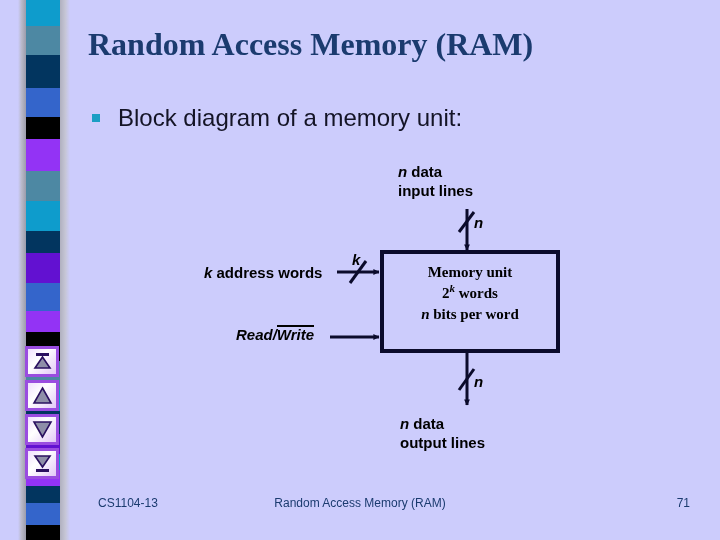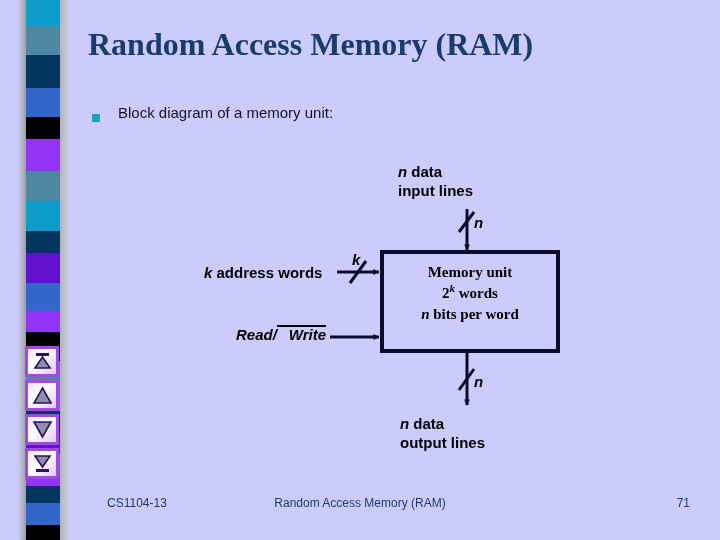--- a/index.html
+++ b/index.html
@@ -84,21 +84,21 @@
   }
   .bullet-mark {
     width: 8px;
     height: 8px;
     background: #1b9ec4;
     margin-top: 10px;
     margin-right: 18px;
     flex: 0 0 auto;
   }
   .bullet-text {
-    font-size: 15px;
+    font-size: 24px;
     color: #141426;
     font-family: "Liberation Sans", sans-serif;
     white-space: nowrap;
   }
 
   
   .diagram {
     position: absolute;
     left: 0; top: 0;
     width: 720px; height: 540px;
@@ -143,39 +143,38 @@
     font-size: 11px;
     vertical-align: super;
     line-height: 0;
   }
 
   .overline {
     border-top: 2px solid #000;
     padding-top: 0px;
     display: inline-block;
     line-height: 1.0;
-    padding-left: 12px;
   }
 
   
   .footer {
     position: absolute;
     left: 0;
     bottom: 28px;
     width: 720px;
     height: 16px;
   }
   .footer span {
     position: absolute;
     font-family: "Liberation Sans", sans-serif;
     font-size: 12px;
     color: #1b3b6f;
     white-space: nowrap;
   }
-  .footer-left  { left: 98px; margin-left: 9px;  }
+  .footer-left  { left: 98px;  }
   .footer-mid   { left: 50%; transform: translateX(-50%); }
   .footer-right { right: 30px; }
   svg.arrows { position:absolute; left:0; top:0; }
 </style>
 </head>
 <body>
 
 <div id="slide">
 
   <div class="sidebar">

